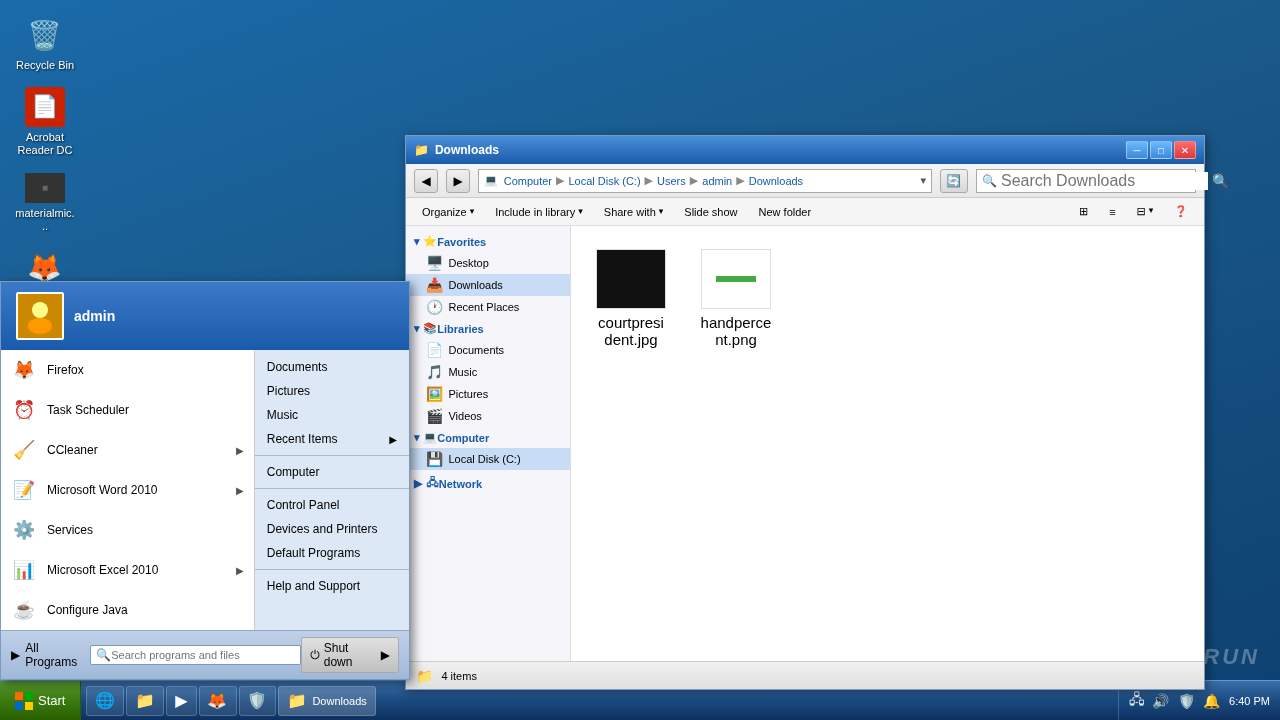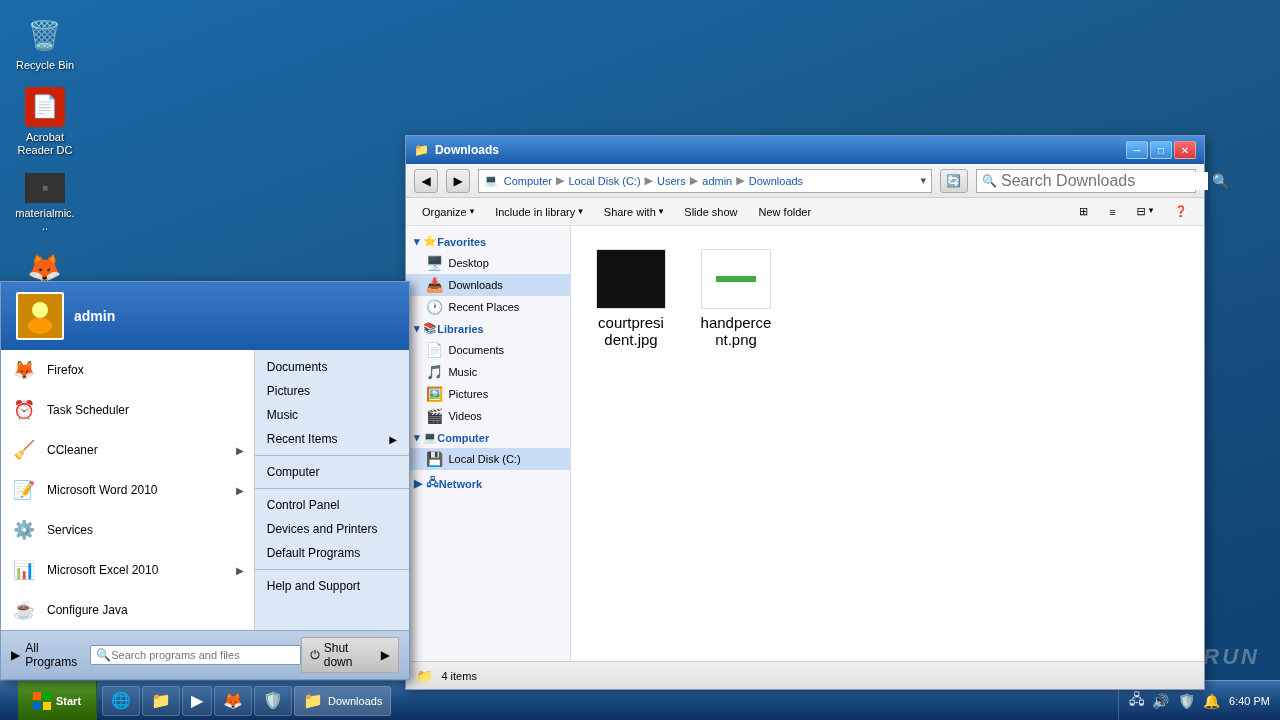--- a/index.html
+++ b/index.html
@@ -70,28 +70,27 @@
       align-items: center;
       z-index: 100;
       border-top: 1px solid #5a9fd4;
     }
     .start-button {
       height: 100%;
       padding: 0 15px;
       background: linear-gradient(to bottom, #5a9a30 0%, #3a7a10 50%, #2a6000 100%);
       border: none;
       color: white;
-      font-weight: bold;
-      font-size: 11px;
+      font-weight: normal;
+      font-size: 13px;
       cursor: pointer;
       display: flex;
       align-items: center;
       gap: 5px;
       border-right: 1px solid #2a6000;
-      margin-left: 18px;
     }
     .start-button .windows-logo {
       width: 18px;
       height: 18px;
     }
     .taskbar-items {
       display: flex;
       align-items: center;
       flex: 1;
       height: 100%;

